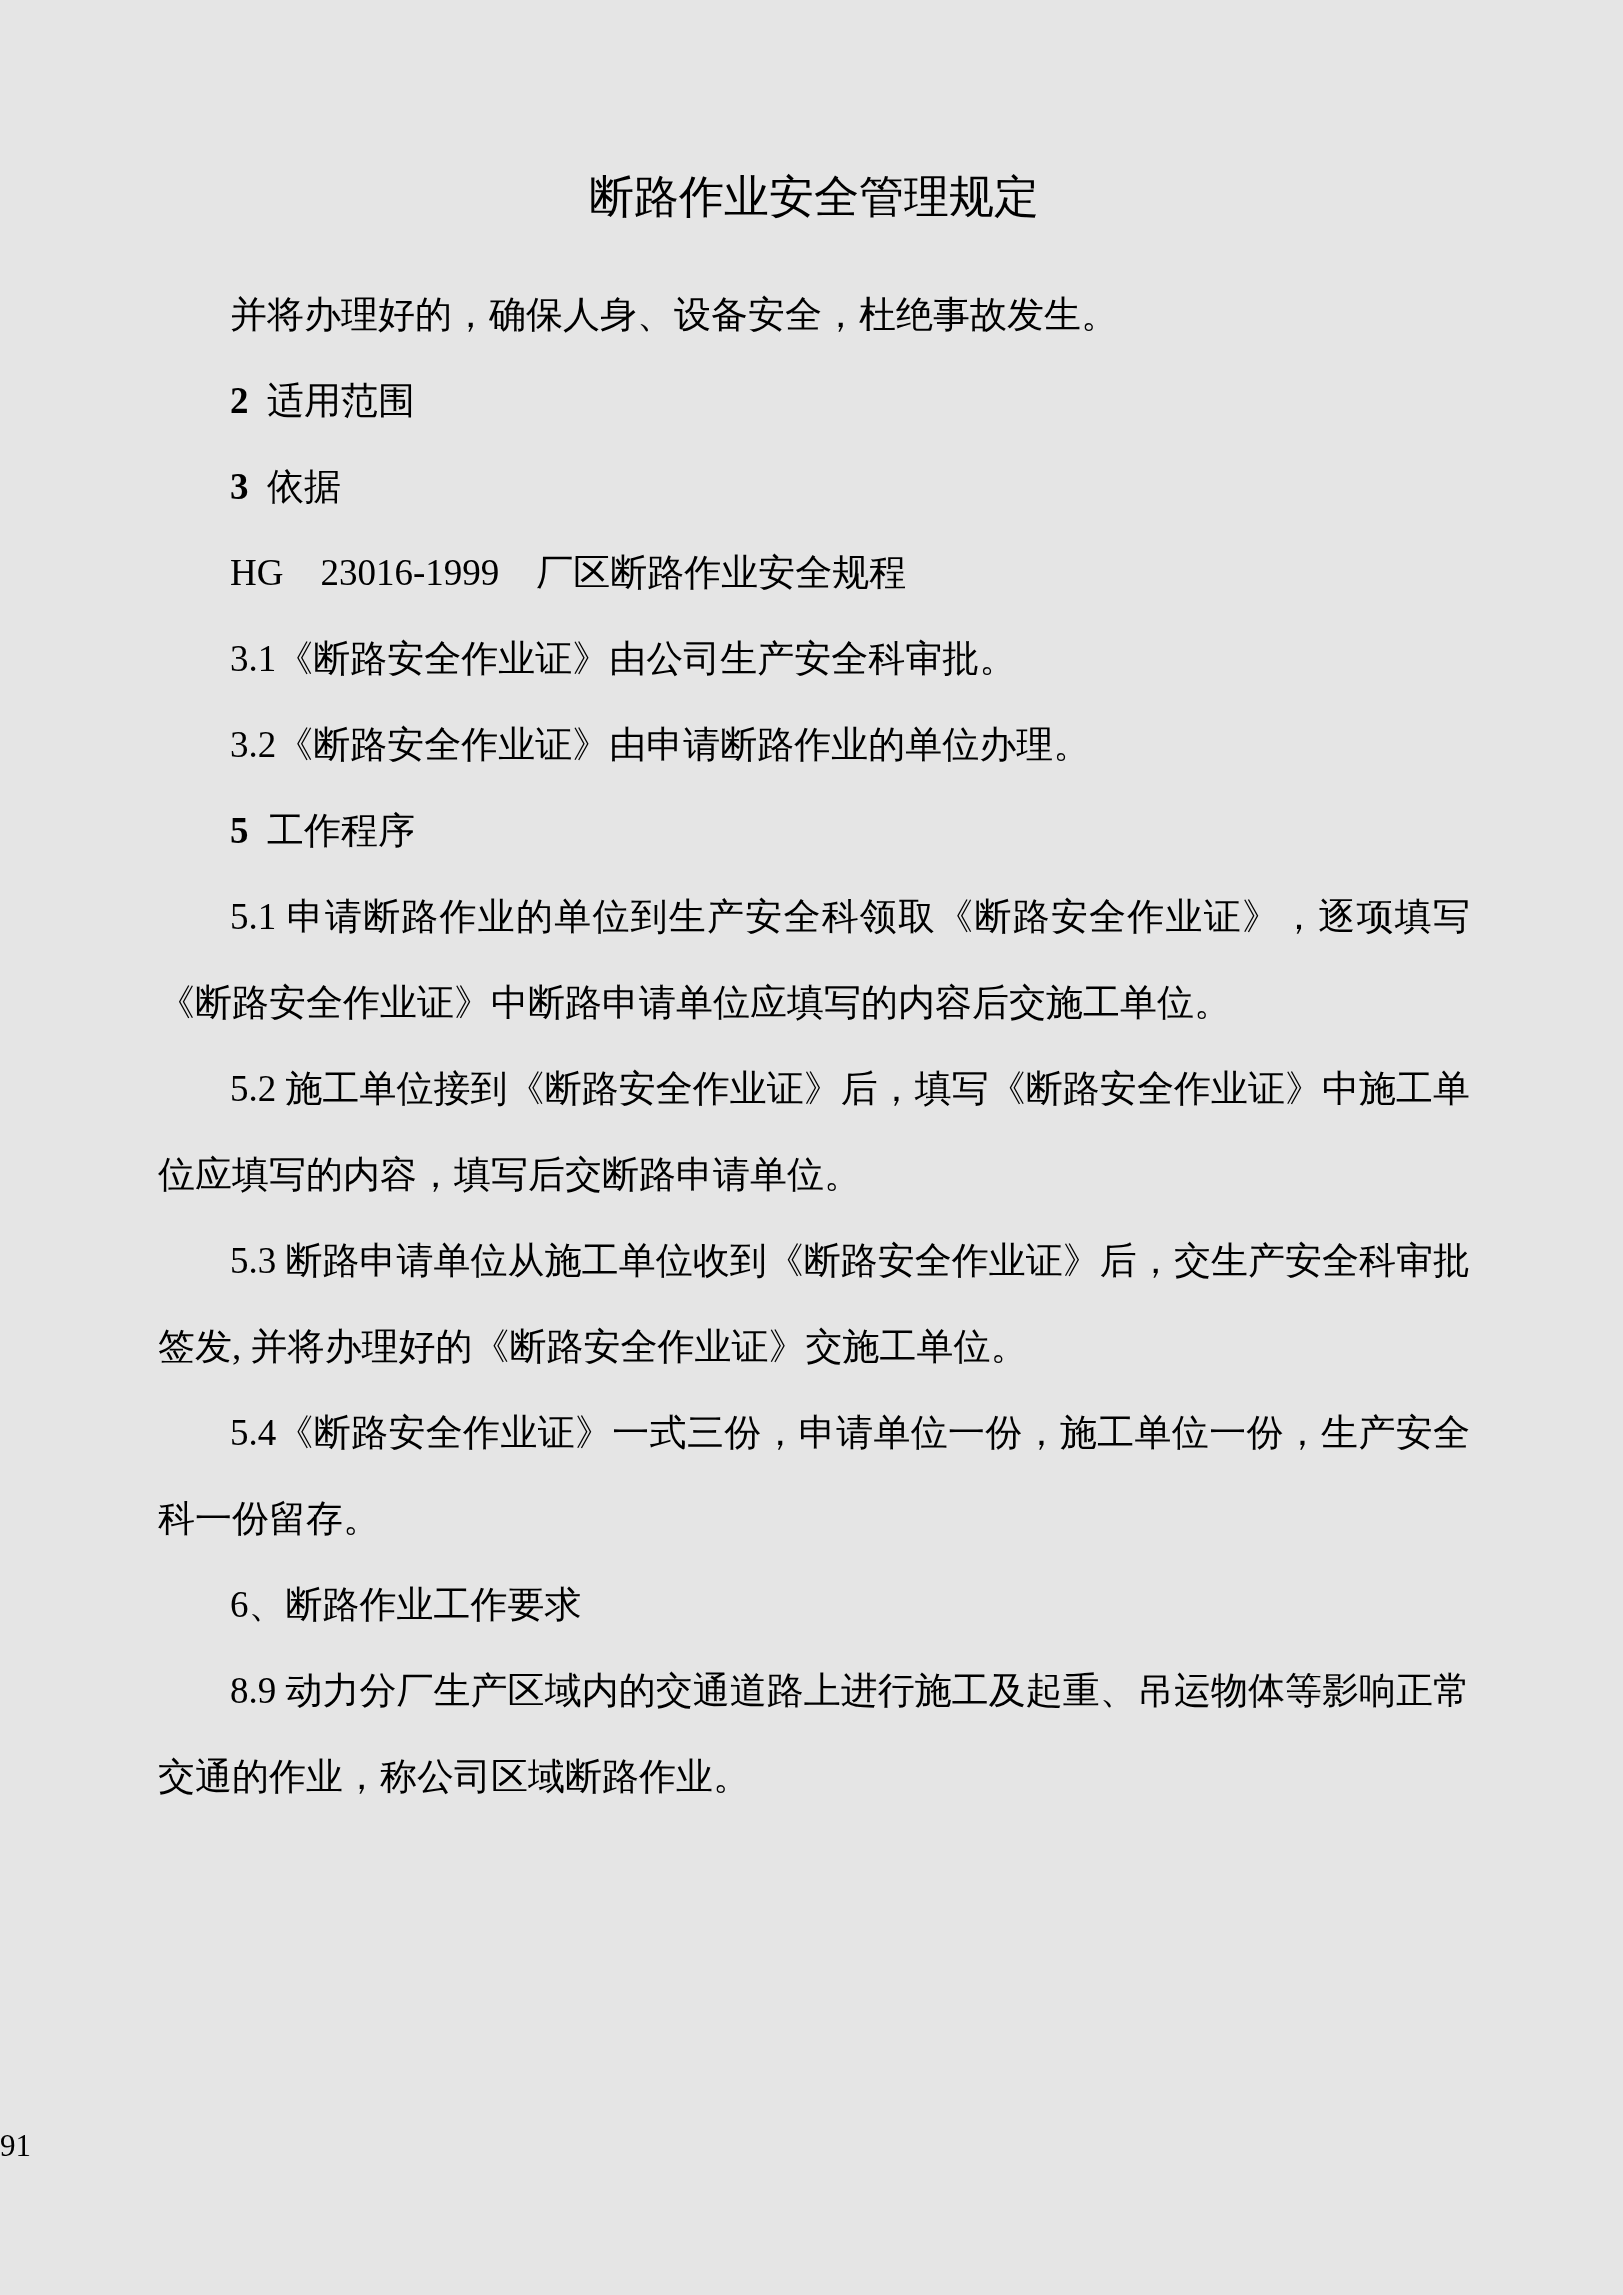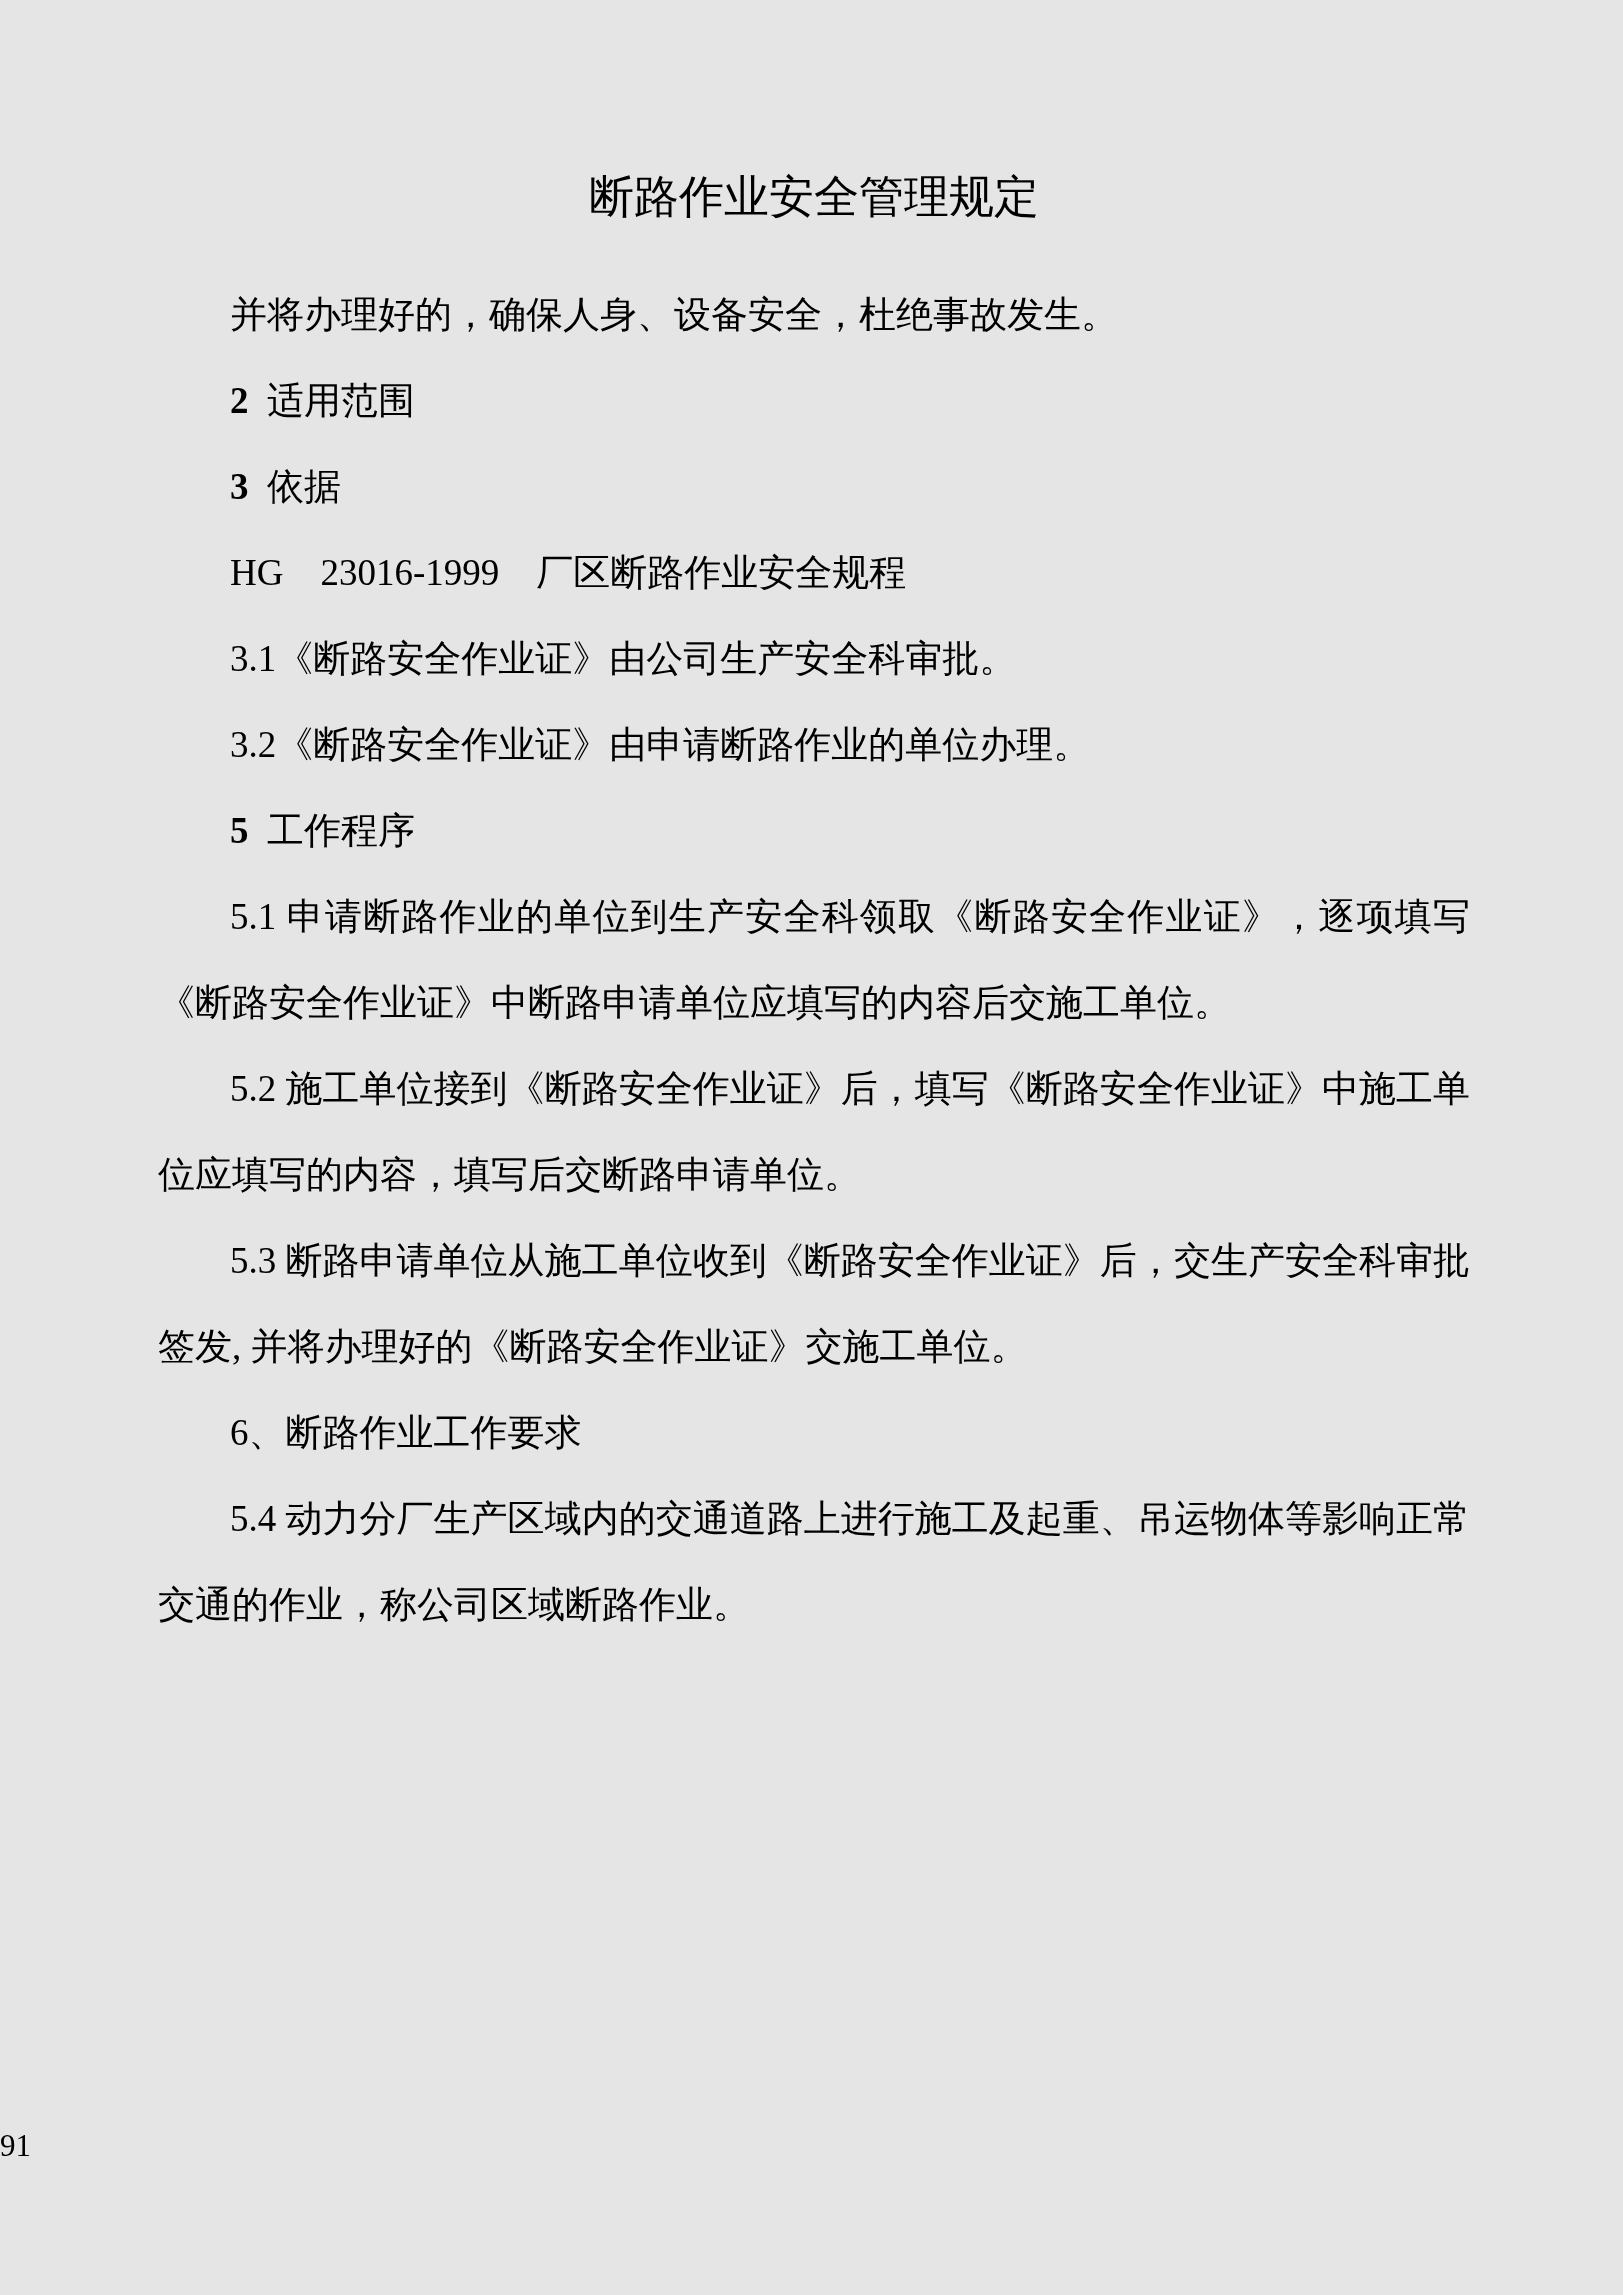--- a/index.html
+++ b/index.html
@@ -62,19 +62,20 @@
         <p>并将办理好的，确保人身、设备安全，杜绝事故发生。</p>
         <p class="heading"><span class="num">2</span><span>适用范围</span></p>
         <p class="heading"><span class="num">3</span><span>依据</span></p>
         <p>HG　23016-1999　厂区断路作业安全规程</p>
         <p>3.1《断路安全作业证》由公司生产安全科审批。</p>
         <p>3.2《断路安全作业证》由申请断路作业的单位办理。</p>
         <p class="heading"><span class="num">5</span><span>工作程序</span></p>
         <p>5.1 申请断路作业的单位到生产安全科领取《断路安全作业证》，逐项填写《断路安全作业证》中断路申请单位应填写的内容后交施工单位。</p>
         <p>5.2 施工单位接到《断路安全作业证》后，填写《断路安全作业证》中施工单位应填写的内容，填写后交断路申请单位。</p>
         <p>5.3 断路申请单位从施工单位收到《断路安全作业证》后，交生产安全科审批签发, 并将办理好的《断路安全作业证》交施工单位。</p>
+        <p>5.4《断路安全作业证》一式三份，申请单位一份，施工单位一份，生产安全科一份留存。</p>
         <p>6、断路作业工作要求</p>
-        <p>5.4 动力分厂生产区域内的交通道路上进行施工及起重、吊运物体等影响正常交通的作业，称公司区域断路作业。</p>
+        <p>8.9 动力分厂生产区域内的交通道路上进行施工及起重、吊运物体等影响正常交通的作业，称公司区域断路作业。</p>
       </div>
   </div>
   <div class="page-number">91</div>
 </div>
 
 
 </body></html>

